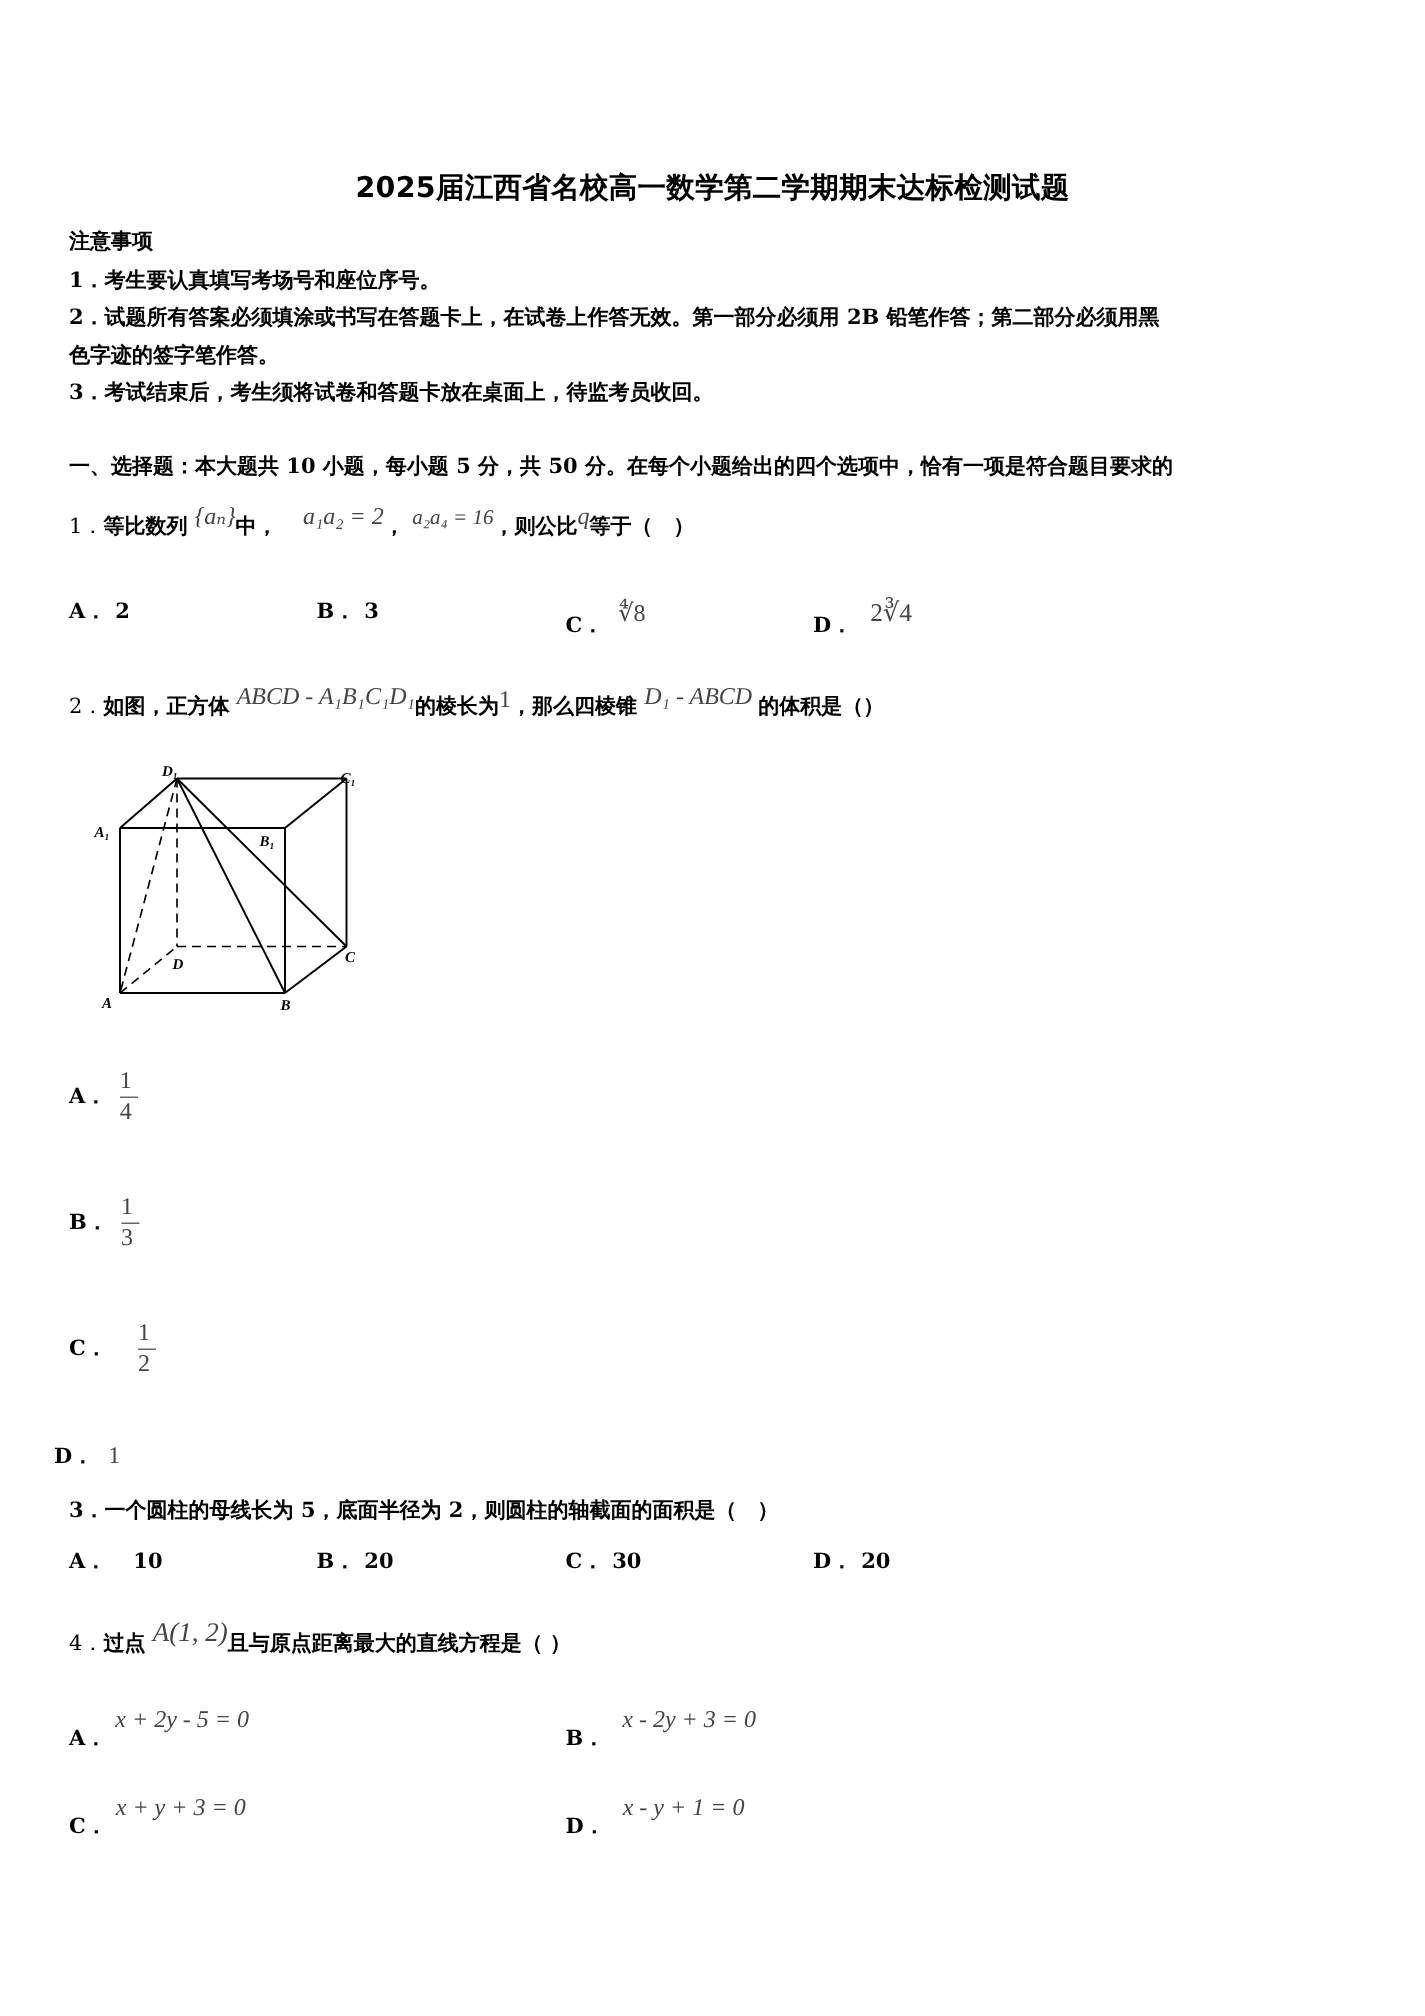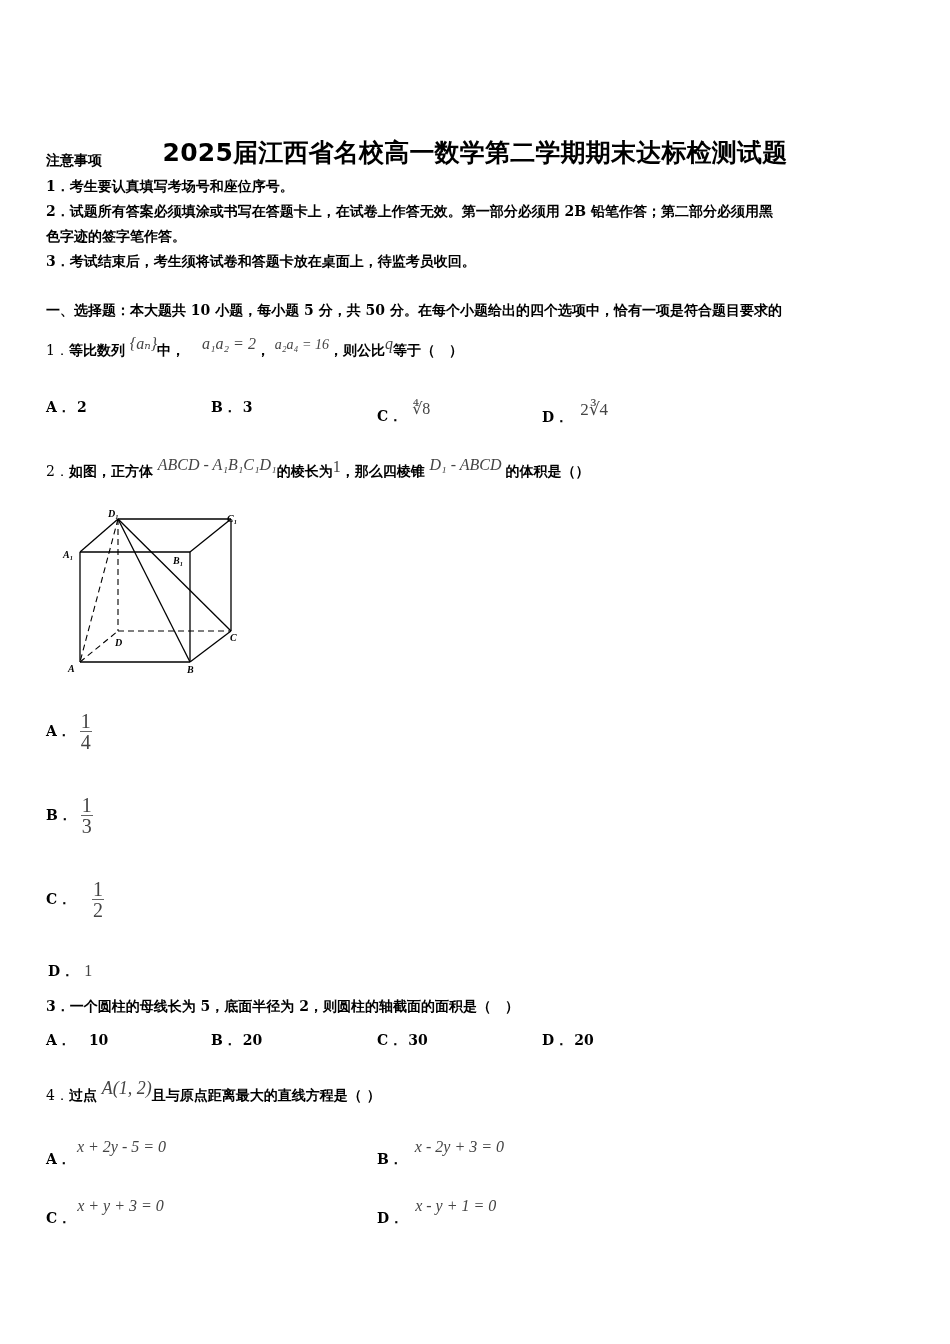--- a/index.html
+++ b/index.html
@@ -1,25 +1,25 @@
 <!DOCTYPE html>
 <html><head>
 <meta charset="utf-8">
 <style>
   html,body{margin:0;padding:0;background:#fff;}
   body{width:950px;height:1344px;position:relative;overflow:hidden;color:#000;
        font-family:"DejaVu Serif","Liberation Serif",serif;}
   .abs{position:absolute;}
   .title{left:0;width:950px;top:112px;text-align:center;font-family:"DejaVu Sans","Liberation Sans",sans-serif;
-         font-weight:bold;font-size:25px;letter-spacing:0.2px;margin-top:24px;}
+         font-weight:bold;font-size:19px;letter-spacing:0.2px;}
   .line{left:46px;font-size:14px;font-weight:bold;white-space:nowrap;}
   .math{font-family:"Liberation Serif","DejaVu Serif",serif;font-style:italic;font-weight:normal;color:#444;font-size:16px;}
   .mathn{font-family:"Liberation Serif","DejaVu Serif",serif;font-weight:normal;color:#444;font-size:16px;}
   .opt{font-size:14px;font-weight:bold;white-space:nowrap;}
-  .frac{display:inline-block;text-align:center;font-family:"Liberation Serif",serif;font-weight:normal;color:#444;font-size:20px;line-height:18px;vertical-align:middle;}
+  .frac{display:inline-block;text-align:left;font-family:"Liberation Serif",serif;font-weight:normal;color:#444;font-size:16px;line-height:18px;vertical-align:middle;}
   .frac .bar{display:block;border-top:1px solid #666;width:12px;margin:1px auto;}
 </style>
 </head>
 <body>
 
 <div class="abs title">2025届江西省名校高一数学第二学期期末达标检测试题</div>
 
 <div class="abs line" style="top:152px;">注意事项</div>
 <div class="abs line" style="top:178px;">1．考生要认真填写考场号和座位序号。</div>
 <div class="abs line" style="top:203px;">2．试题所有答案必须填涂或书写在答题卡上，在试卷上作答无效。第一部分必须用 2B 铅笔作答；第二部分必须用黑</div>
@@ -87,21 +87,21 @@
   <span class="frac" style="margin-left:4px"><span>1</span><span class="bar"></span><span>4</span></span>
 </div>
 <div class="abs opt" style="top:796px;left:46px;">
   <span style="vertical-align:middle">B．</span>
   <span class="frac" style="margin-left:4px"><span>1</span><span class="bar"></span><span>3</span></span>
 </div>
 <div class="abs opt" style="top:880px;left:46px;">
   <span style="vertical-align:middle">C．</span>
   <span class="frac" style="margin-left:16px"><span>1</span><span class="bar"></span><span>2</span></span>
 </div>
-<div class="abs opt" style="top:962px;left:48px;">
+<div class="abs opt" style="top:962px;left:36px;">
   <span>D．</span><span class="mathn" style="margin-left:10px">1</span>
 </div>
 
 <div class="abs line" style="top:998px;">3．一个圆柱的母线长为 5，底面半径为 2，则圆柱的轴截面的面积是（　）</div>
 <div class="abs opt" style="top:1032px;left:46px;"><span>A．</span><span style="margin-left:18px">10</span></div>
 <div class="abs opt" style="top:1032px;left:211px;"><span>B．</span><span style="margin-left:6px">20</span></div>
 <div class="abs opt" style="top:1032px;left:377px;"><span>C．</span><span style="margin-left:6px">30</span></div>
 <div class="abs opt" style="top:1032px;left:542px;"><span>D．</span><span style="margin-left:6px">20</span></div>
 
 <div class="abs line" style="top:1078px;">

